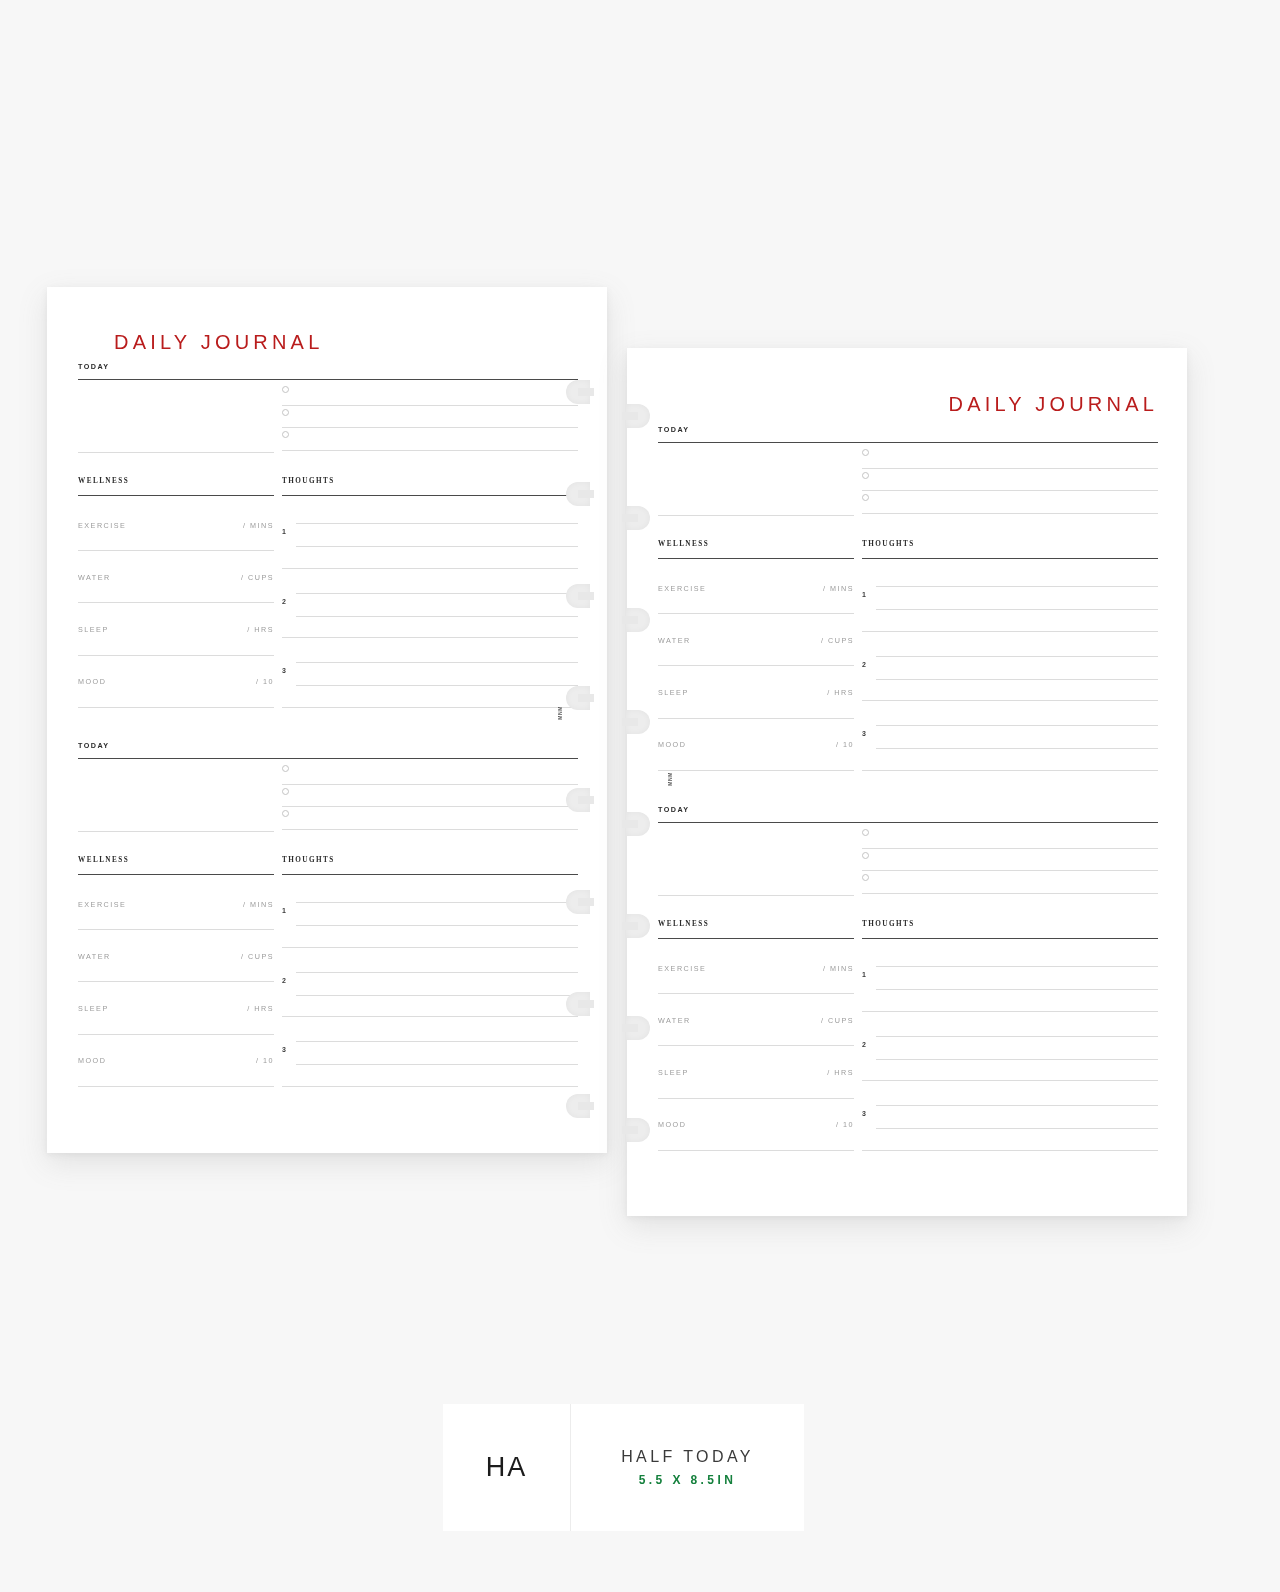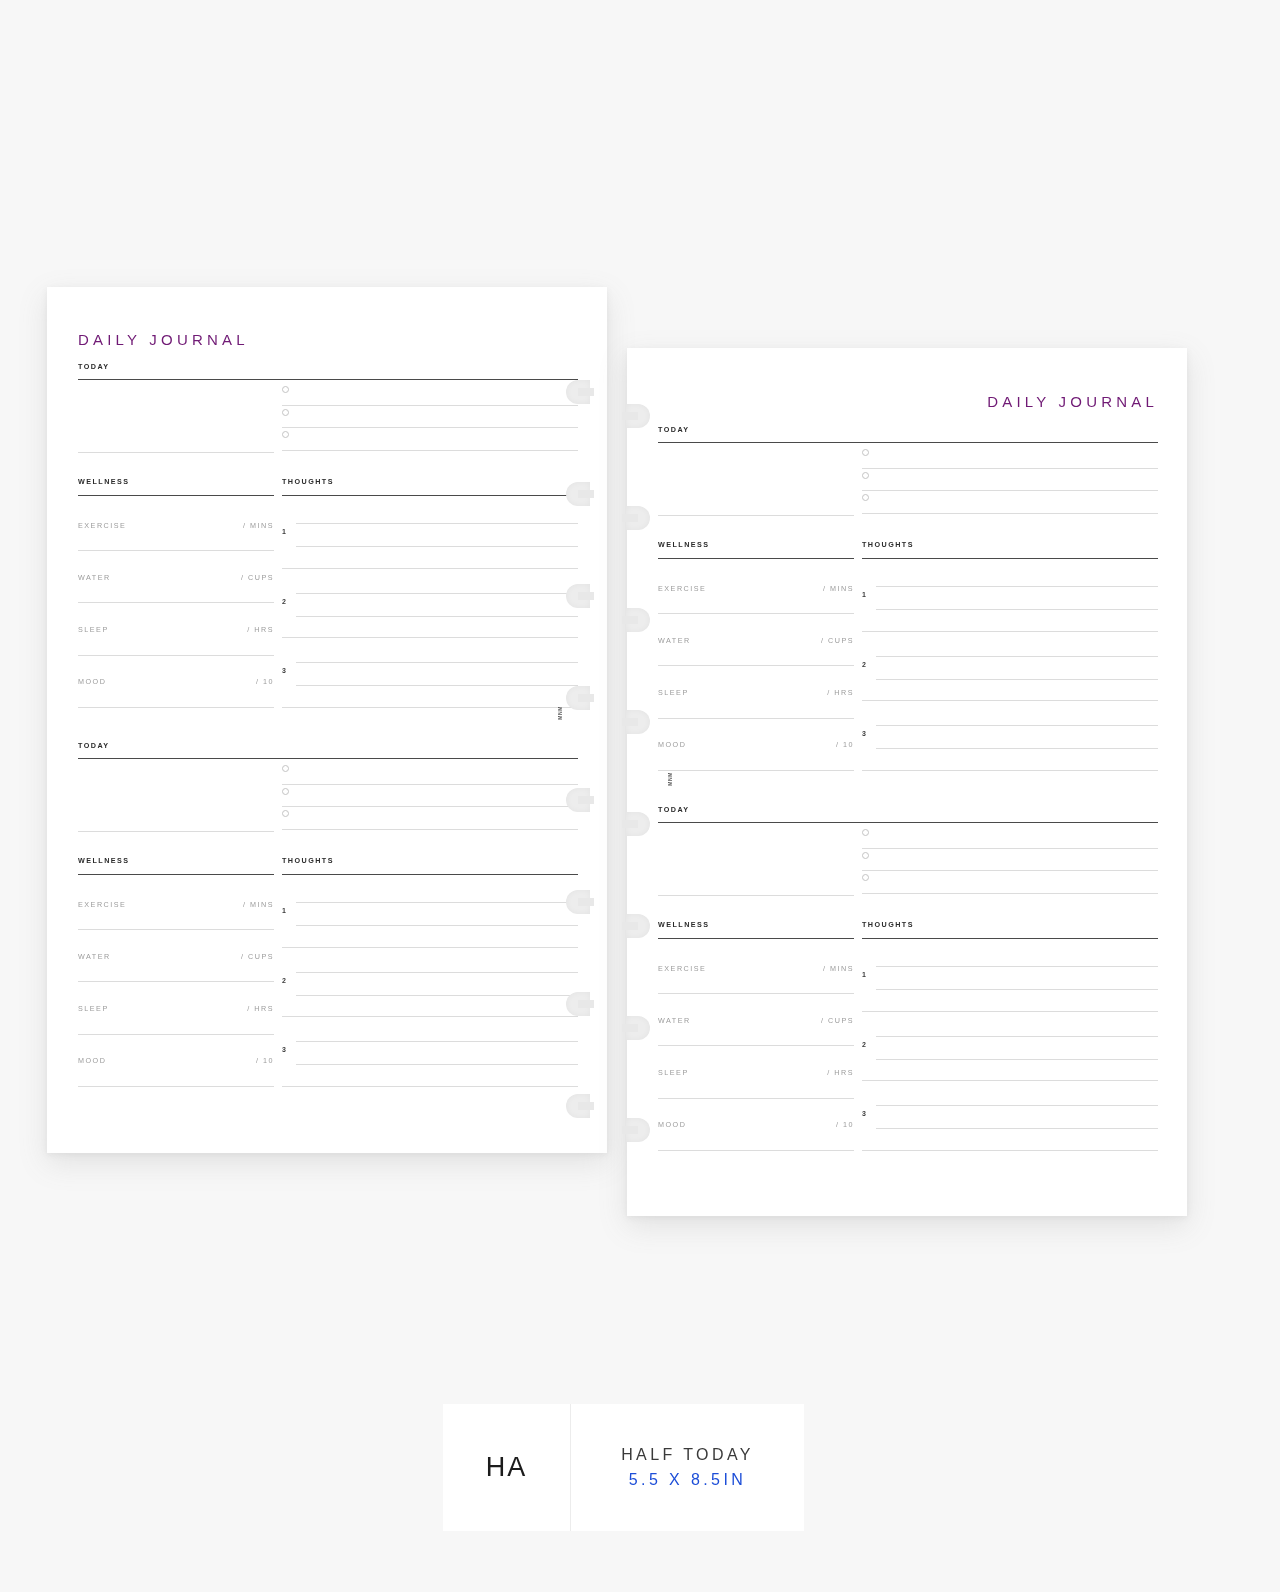--- a/index.html
+++ b/index.html
@@ -22,25 +22,26 @@
     box-shadow: 0 10px 28px rgba(120,120,120,0.16), 0 2px 6px rgba(120,120,120,0.10);
   }
   .page-left  { left: 47px;  top: 287px; width: 560px; height: 866px; }
   .page-right { left: 627px; top: 348px; width: 560px; height: 868px; }
 
   .page-inner { position: absolute; inset: 0; }
 
   
   .journal-title {
     position: absolute;
-    font-size: 15px;
+    font-size: 20px;
     letter-spacing: 4.2px;
-    color: #701a75;
+    color: #b91c1c;
     font-weight: 400;
     white-space: nowrap;
+    margin-left: 36px;
   }
   .page-left .journal-title  { left: 31px; top: 44px; }
   .page-right .journal-title { right: 29px; top: 45px; }
 
   
   .day-block { position: absolute; left: 31px; right: 29px; }
 
   
   .sec-label {
     font-size: 7.2px;
@@ -79,21 +80,21 @@
     border: 1px solid #c4c4c4;
     border-radius: 50%;
     background: #fff;
   }
 
   
   .cols { position: relative; display: flex; }
   .col-wellness { width: 196px; position: relative; }
   .col-thoughts { flex: 1; position: relative; margin-left: 8px; }
 
-  .col-head { position: relative; height: 21px; }
+  .col-head { position: relative; height: 21px; font-family: Liberation Serif, serif; }
   .col-head .sec-label { position: absolute; left: 0; top: 0; }
   .col-head-rule { position: absolute; left: 0; right: 0; top: 17px; }
 
   
   .metric {
     position: relative;
     height: 52.2px;
     display: flex;
     align-items: center;
     justify-content: space-between;
@@ -185,24 +186,24 @@
     gap: 7px;
     border-left: 1px solid #ececec;
   }
   .badge-size-title {
     font-size: 16px;
     letter-spacing: 3.4px;
     color: #3a3a3a;
     font-weight: 400;
   }
   .badge-size-sub {
-    font-size: 16px;
+    font-size: 12px;
     letter-spacing: 3.4px;
-    color: #1d4ed8;
-    font-weight: 400;
+    color: #15803d;
+    font-weight: 700;
   }
 </style>
 </head>
 <body>
 
 <div class="stage">
 
   <div class="page page-left">
     <div class="page-inner">
 

